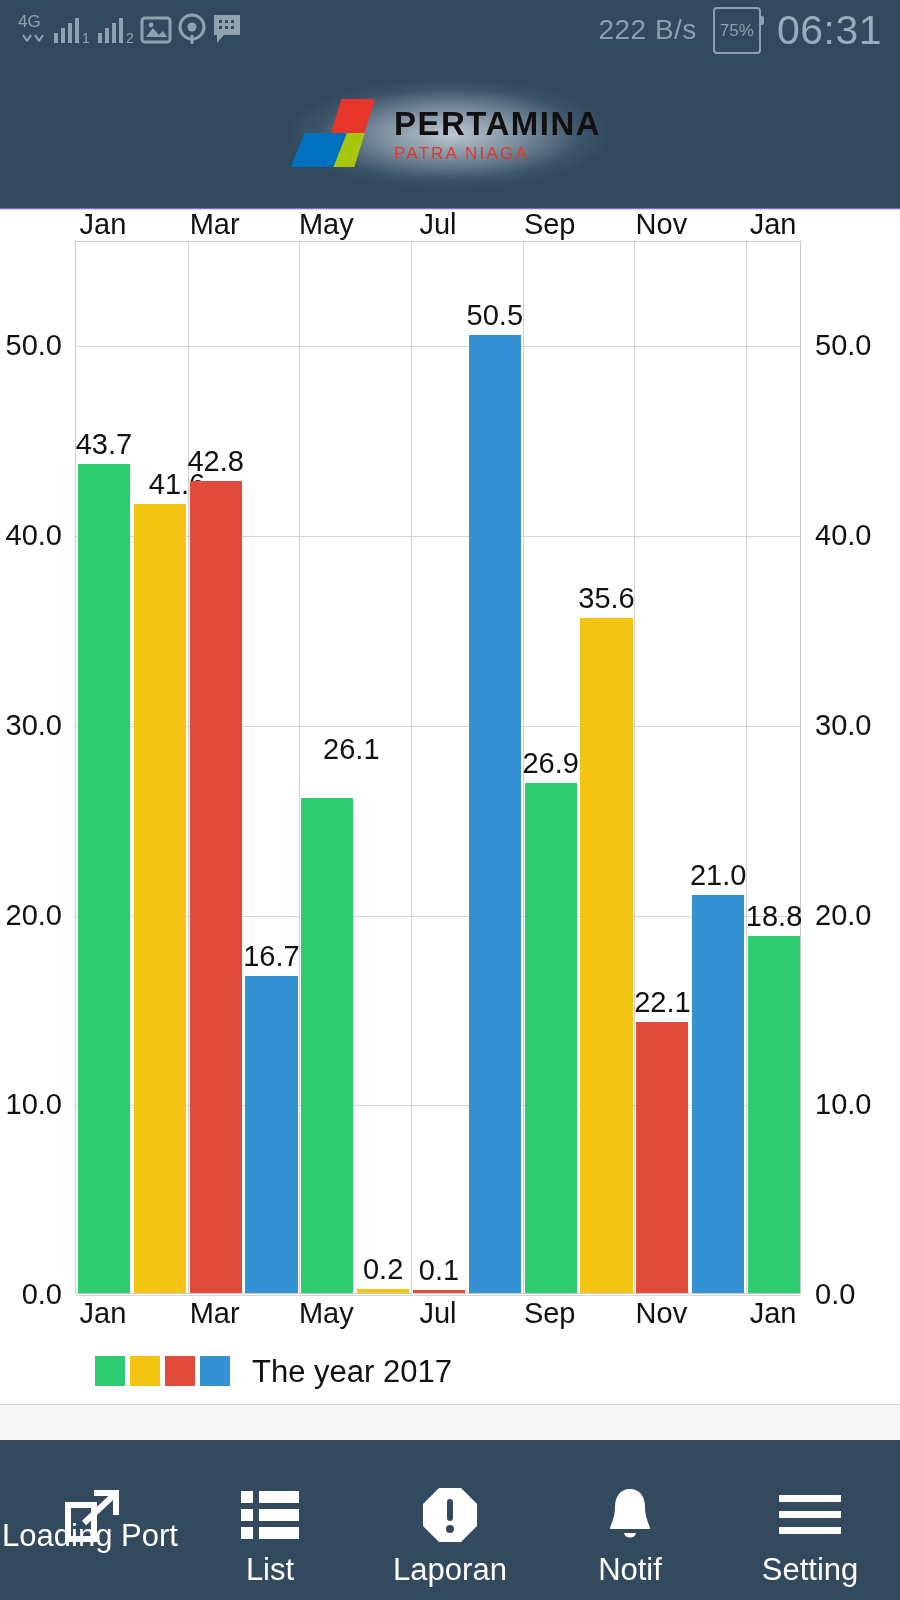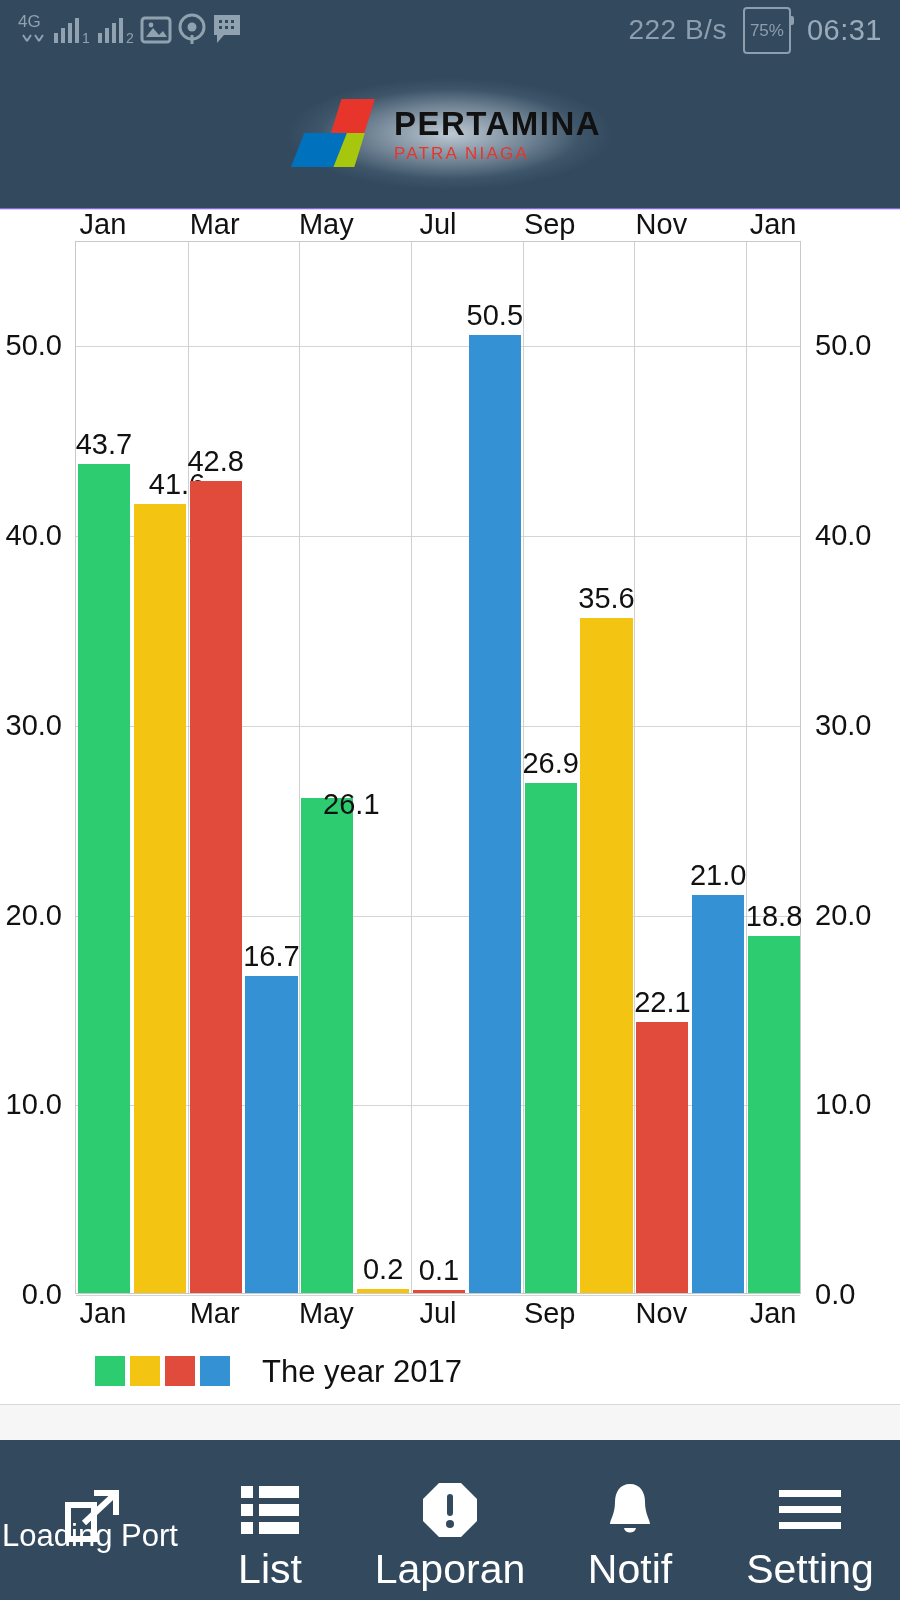--- a/index.html
+++ b/index.html
@@ -15,21 +15,21 @@
   .statusbar{
     position:absolute;top:0;left:0;width:900px;height:60px;
     background:#334a5e;
     display:flex;align-items:center;
     box-sizing:border-box;padding:0 18px;
   }
   .sb-left{display:flex;align-items:flex-end;gap:4px;}
   .sb-right{margin-left:auto;display:flex;align-items:center;gap:16px;}
   .sb-ico{color:#90a1b0;display:block;}
   .sb-text{color:#8d9eae;font-size:28px;letter-spacing:.5px;line-height:1;}
-  .sb-clock{color:#9aabba;font-size:29px;line-height:1;letter-spacing:.5px;}
+  .sb-clock{color:#9aabba;font-size:41px;line-height:1;letter-spacing:.5px;}
   .battery{
     border:2px solid #8d9eae;border-radius:4px;
     padding:13px 5px;font-size:17px;color:#8d9eae;line-height:1;position:relative;
   }
   .battery:after{
     content:"";position:absolute;right:-5px;top:7px;width:3px;height:9px;
     background:#8d9eae;border-radius:0 2px 2px 0;
   }
 
   
@@ -97,37 +97,37 @@
   .barval{
     position:absolute;font-size:29px;color:#111;
     transform:translateX(-50%);white-space:nowrap;line-height:1;
   }
 
   .legend{
     position:absolute;left:0;top:1138px;width:900px;height:46px;
     display:flex;align-items:center;padding-left:95px;box-sizing:border-box;
   }
   .lgswatch{width:30px;height:30px;margin-right:5px;}
-  .lgtext{font-size:31px;color:#111;margin-left:27px;line-height:1;}
+  .lgtext{font-size:31px;color:#111;margin-left:17px;line-height:1;}
 
   
   .gapstrip{
     position:absolute;left:0;top:1405px;width:900px;height:35px;background:#f6f6f6;
   }
   .navbar{
     position:absolute;left:0;top:1440px;width:900px;height:188px;
     background:#334a5e;display:flex;align-items:stretch;
   }
   .navitem{
     flex:1;position:relative;
     display:flex;flex-direction:column;align-items:center;justify-content:center;
     color:#ffffff;
   }
   .navicon{height:62px;display:flex;align-items:center;justify-content:center;}
-  .navlabel{font-size:41px;color:#fff;margin-top:8px;line-height:1;}
+  .navlabel{font-size:31px;color:#fff;margin-top:8px;line-height:1;}
   .navitem.first .navlabel{
     position:absolute;left:-2px;top:72px;width:184px;text-align:center;
     font-size:31px;
   }
   .navitem.first .navicon{position:absolute;left:60px;top:45px;}
 </style>
 </head>
 <body>
 
 <div class="screen">
@@ -237,21 +237,21 @@
           <div class="gridline-v" style="left: 670px;"></div>
           <div class="bar" title="Jan: 43.7" style="left: 1.815px; width: 52.2162px; height: 829.119px; background: rgb(46, 204, 113);"></div>
           <div class="barval" style="left: 27.9231px; top: 187.881px;">43.7</div>
           <div class="bar" title="Feb: 41.6" style="left: 57.6612px; width: 52.2162px; height: 789.276px; background: rgb(243, 196, 18);"></div>
           <div class="barval" style="left: 101px; top: 227.724px;">41.6</div>
           <div class="bar" title="Mar: 42.8" style="left: 113.507px; width: 52.2162px; height: 812.043px; background: rgb(225, 75, 59);"></div>
           <div class="barval" style="left: 139.615px; top: 204.957px;">42.8</div>
           <div class="bar" title="Apr: 16.7" style="left: 169.353px; width: 52.2162px; height: 316.849px; background: rgb(52, 146, 212);"></div>
           <div class="barval" style="left: 195.462px; top: 700.151px;">16.7</div>
           <div class="bar" title="May: 26.1" style="left: 225.2px; width: 52.2162px; height: 495.195px; background: rgb(46, 204, 113);"></div>
-          <div class="barval" style="left: 251.308px; top: 548px; padding-left: 48px;">26.1</div>
+          <div class="barval" style="left: 251.308px; top: 493px; padding-left: 48px;">26.1</div>
           <div class="bar" title="Jun: 0.2" style="left: 281.046px; width: 52.2162px; height: 3.79459px; background: rgb(243, 196, 18);"></div>
           <div class="barval" style="left: 307.154px; top: 1013.21px;">0.2</div>
           <div class="bar" title="Jul: 0.1" style="left: 336.892px; width: 52.2162px; height: 3px; background: rgb(225, 75, 59);"></div>
           <div class="barval" style="left: 363px; top: 1014px;">0.1</div>
           <div class="bar" title="Aug: 50.5" style="left: 392.738px; width: 52.2162px; height: 958.135px; background: rgb(52, 146, 212);"></div>
           <div class="barval" style="left: 418.846px; top: 58.8649px;">50.5</div>
           <div class="bar" title="Sep: 26.9" style="left: 448.584px; width: 52.2162px; height: 510.373px; background: rgb(46, 204, 113);"></div>
           <div class="barval" style="left: 474.692px; top: 506.627px;">26.9</div>
           <div class="bar" title="Oct: 35.6" style="left: 504.43px; width: 52.2162px; height: 675.438px; background: rgb(243, 196, 18);"></div>
           <div class="barval" style="left: 530.538px; top: 341.562px;">35.6</div>

